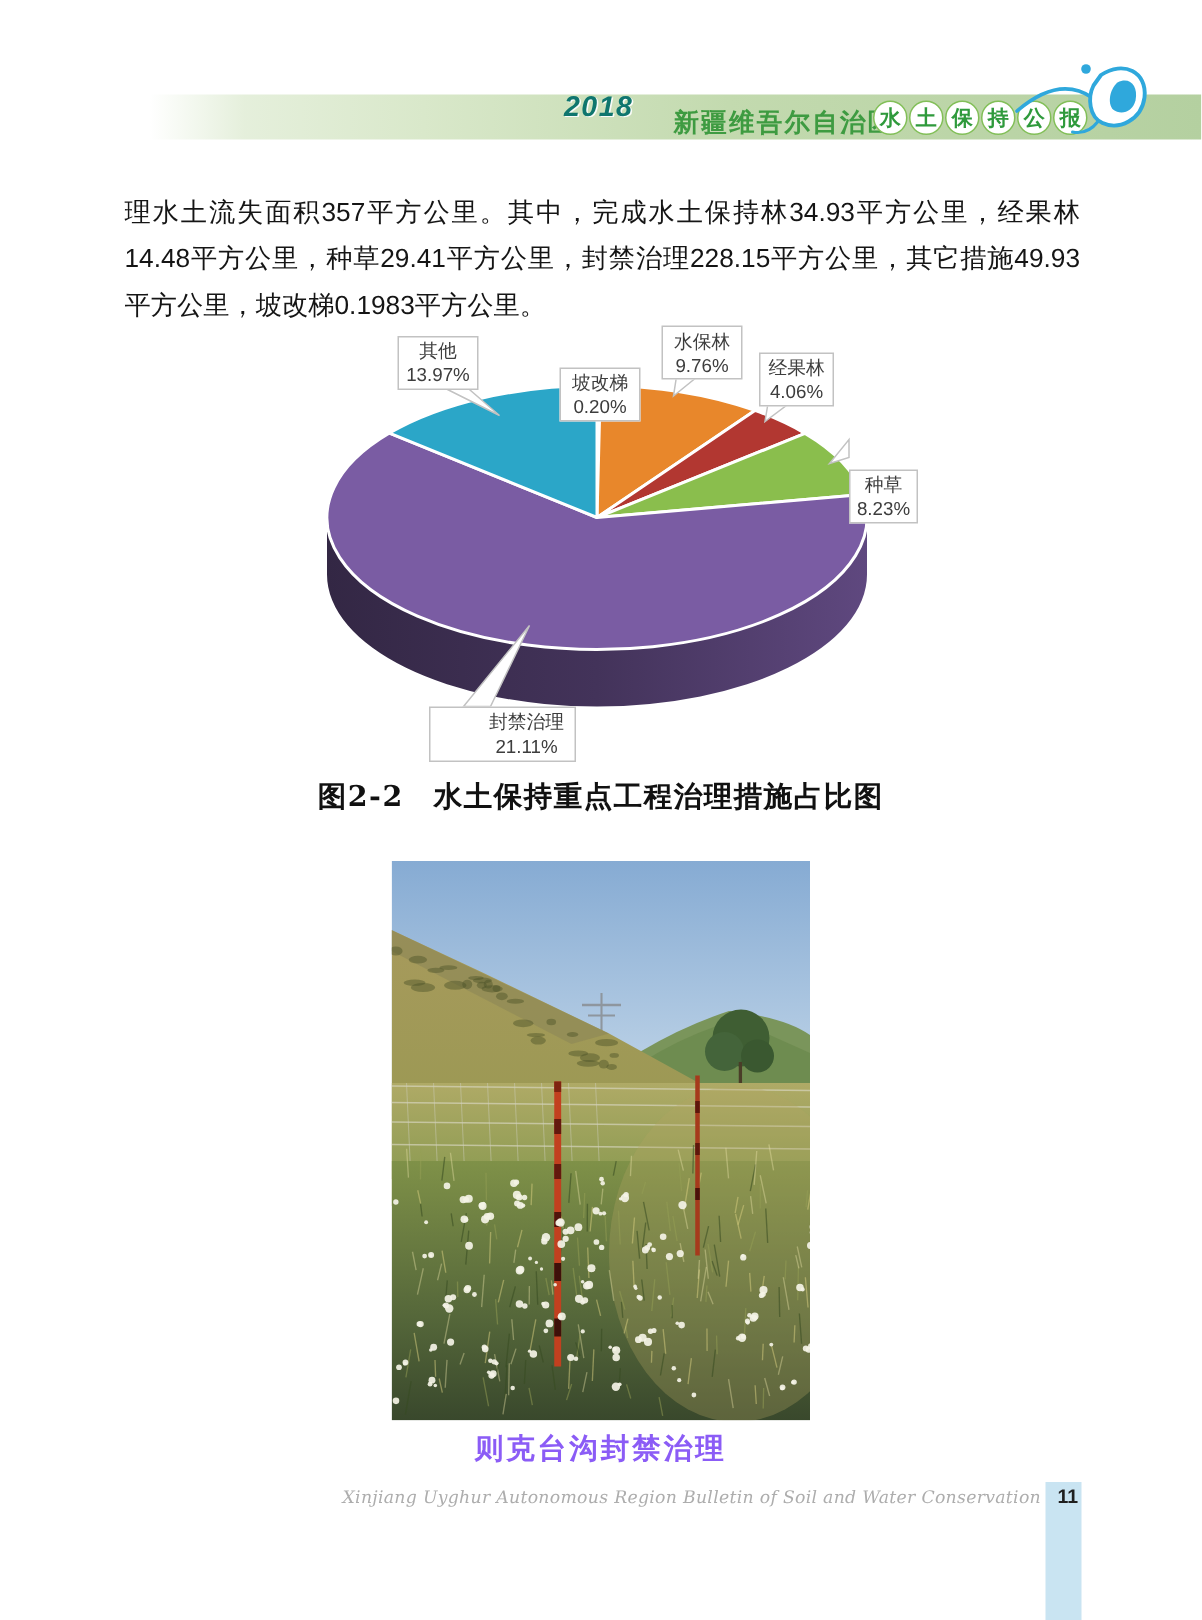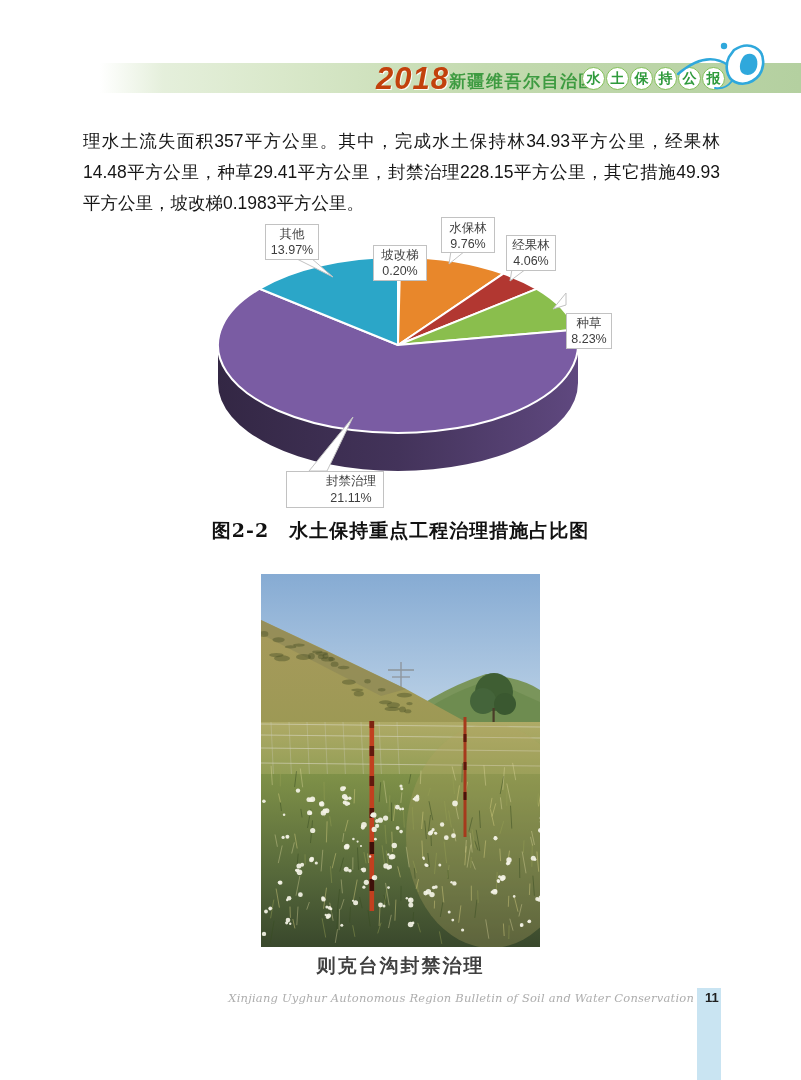--- a/index.html
+++ b/index.html
@@ -3,22 +3,22 @@
 <meta charset="utf-8">
 <style>
   html,body{margin:0;padding:0;background:#ffffff;}
   .page{position:relative;width:801px;height:1080px;background:#fff;overflow:hidden;
         font-family:"Liberation Sans",sans-serif;color:#1a1a1a;}
 
   
   .band{position:absolute;left:100px;top:63px;width:701px;height:30px;
         background:linear-gradient(90deg,rgba(185,211,166,0) 0%,rgba(197,220,176,.45) 9%,
                    #d9e8ca 26%,#c3daaf 55%,#b4d0a0 100%);}
-  .hdr-year{position:absolute;left:376px;top:61px;font-size:31px;font-weight:bold;font-style:italic;
-            color:#c2410c;letter-spacing:1px;text-shadow:1px 1px 0 rgba(255,255,255,.9);}
+  .hdr-year{position:absolute;left:376px;top:61px;font-size:19px;font-weight:bold;font-style:italic;
+            color:#0f766e;letter-spacing:1px;text-shadow:1px 1px 0 rgba(255,255,255,.9);}
   .hdr-region{position:absolute;left:449px;top:70px;font-size:17px;font-weight:bold;
               color:#3E9B41;letter-spacing:1.5px;}
   .hdr-badges{position:absolute;left:582px;top:67px;display:flex;gap:1px;}
   .badge{width:21px;height:21px;border-radius:50%;background:#fff;border:1.2px solid #82bf58;
          color:#2f9a3c;font-size:14px;font-weight:bold;display:flex;align-items:center;
          justify-content:center;font-family:"DejaVu Serif",serif;}
   .hdr-logo{position:absolute;left:672px;top:38px;}
 
   
   .para{position:absolute;left:83px;top:126px;width:637px;font-size:17.5px;line-height:31px;
@@ -30,21 +30,21 @@
   .callout{position:absolute;background:#fff;border:1px solid #c2c2c2;color:#3d3d3d;
            font-size:12.5px;line-height:1.3;display:flex;flex-direction:column;
            align-items:center;justify-content:center;text-align:center;}
   .chart-caption{position:absolute;left:0;top:518px;width:801px;text-align:center;
                  font-family:"DejaVu Serif",serif;font-weight:bold;font-size:19px;color:#111;
                  letter-spacing:1px;}
 
   
   .photo{position:absolute;left:261px;top:574px;width:279px;height:373px;overflow:hidden;}
   .photo-caption{position:absolute;left:0;top:953px;width:801px;text-align:center;
-                 font-family:"DejaVu Serif",serif;font-weight:bold;font-size:19px;color:#404040;
+                 font-family:"DejaVu Serif",serif;font-weight:bold;font-size:19px;color:#8b5cf6;
                  letter-spacing:2px;}
 
   
   .footer-journal{position:absolute;right:107px;top:991px;font-family:"DejaVu Serif",serif;
                   font-style:italic;font-size:11.5px;color:#ADADAD;letter-spacing:.2px;}
   .page-tab{position:absolute;left:697px;top:988px;width:24px;height:92px;background:#C9E4F2;}
   .page-num{padding:2px 0 0 8px;font-size:13px;font-weight:700;color:#1f1f1f;}
 </style>
 </head>
 <body>

